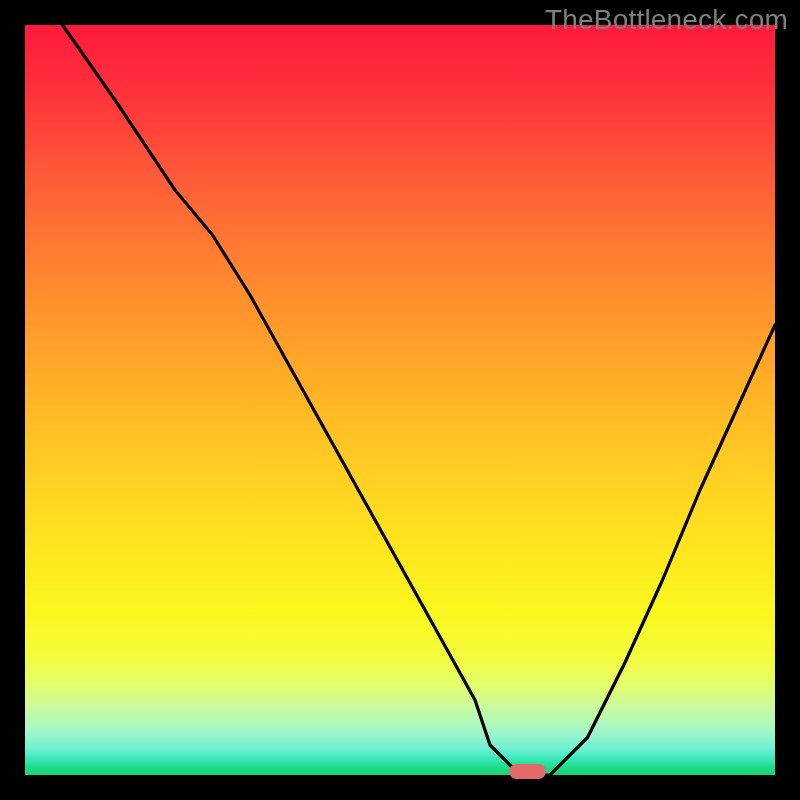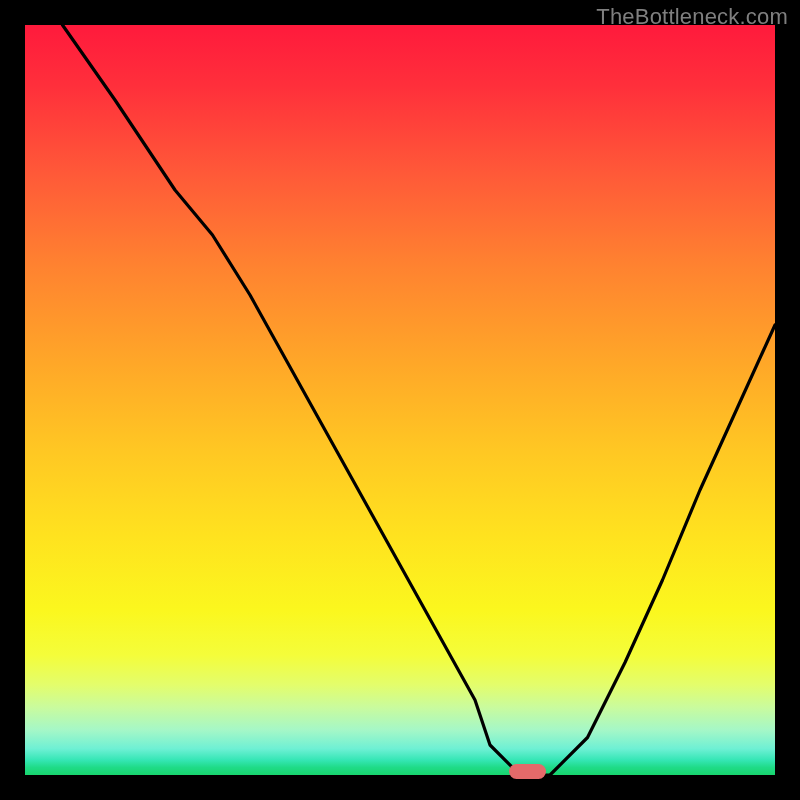--- a/index.html
+++ b/index.html
@@ -40,21 +40,21 @@
       #35e6b5 98%,
       #1fdb87 99%,
       #18d56e 100%
     );
   }
   .watermark {
     position: absolute;
     top: 4px;
     right: 12px;
     color: #7f7f7f;
-    font-size: 22px;
+    font-size: 28px;
     font-weight: 500;
     letter-spacing: 0.2px;
   }
   svg.curve {
     position: absolute;
     left: 0; top: 0;
     width: 750px;
     height: 750px;
     overflow: visible;
   }

